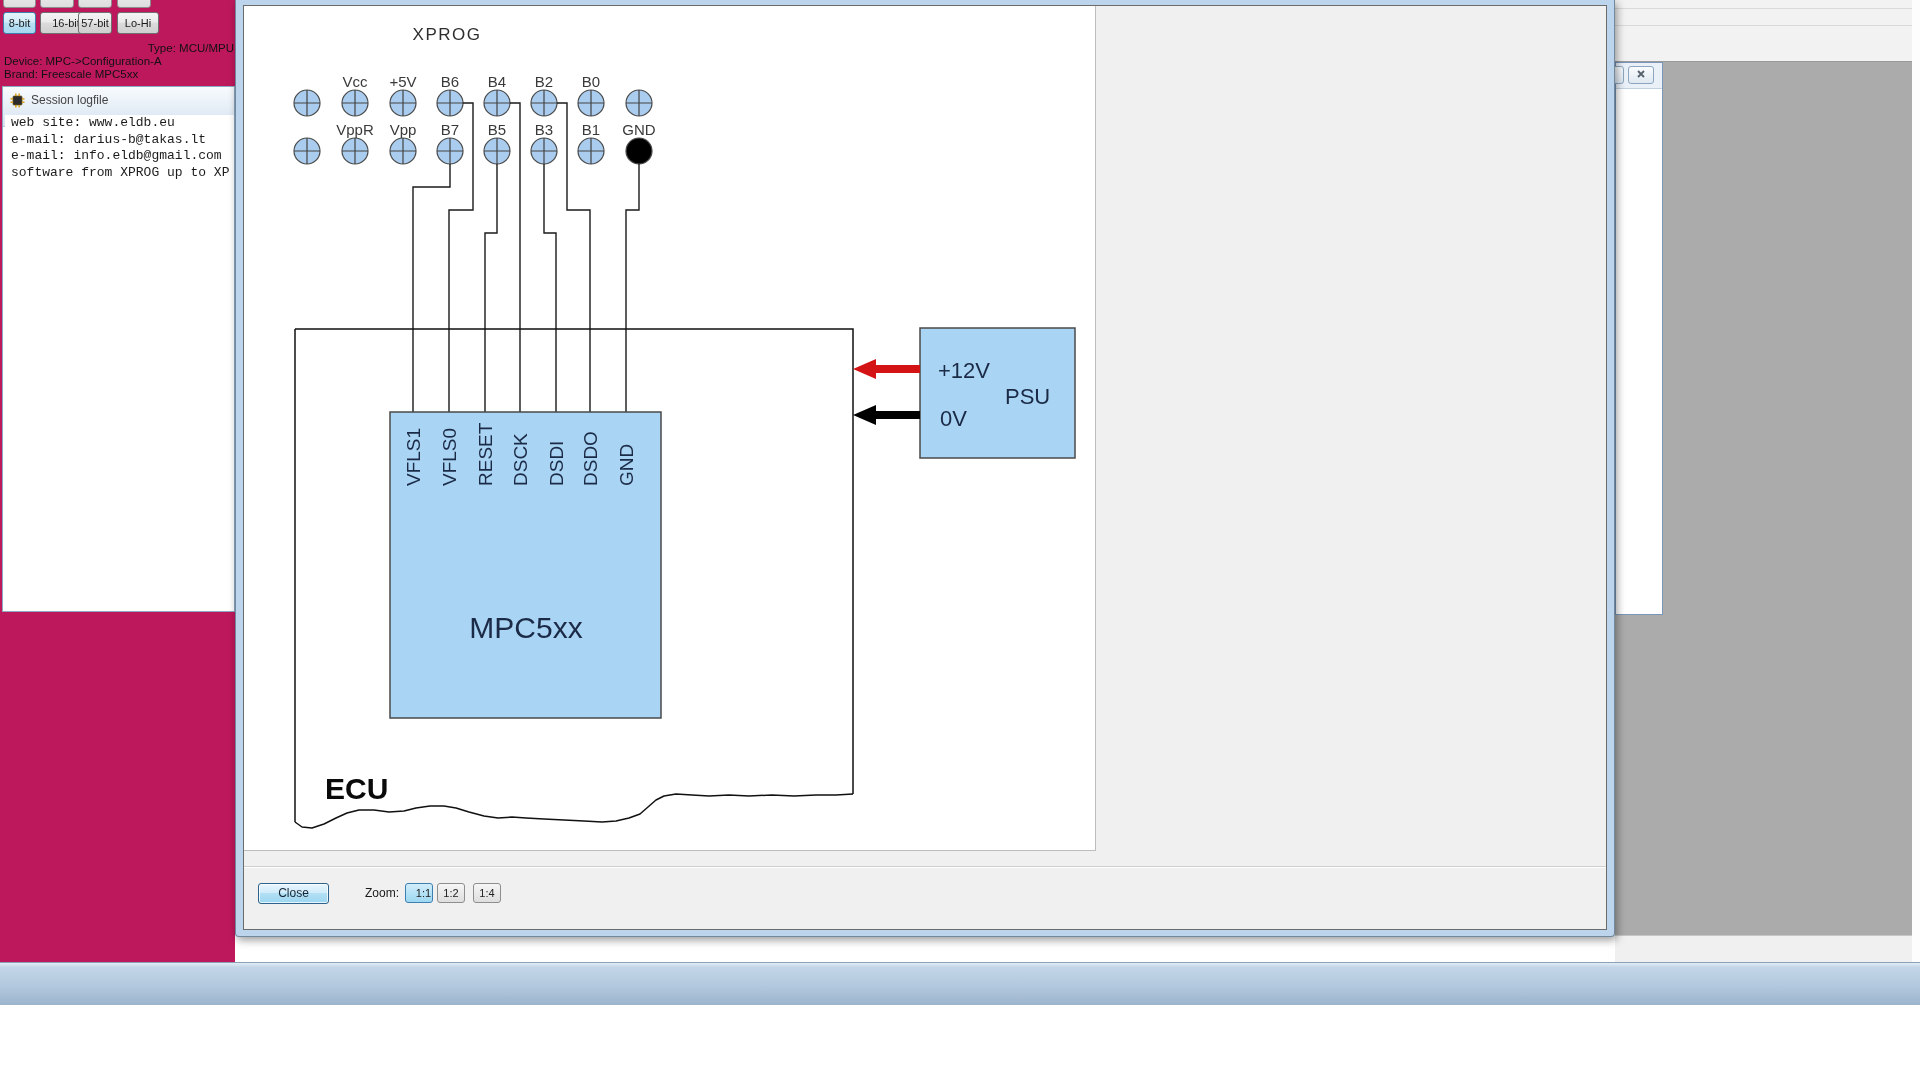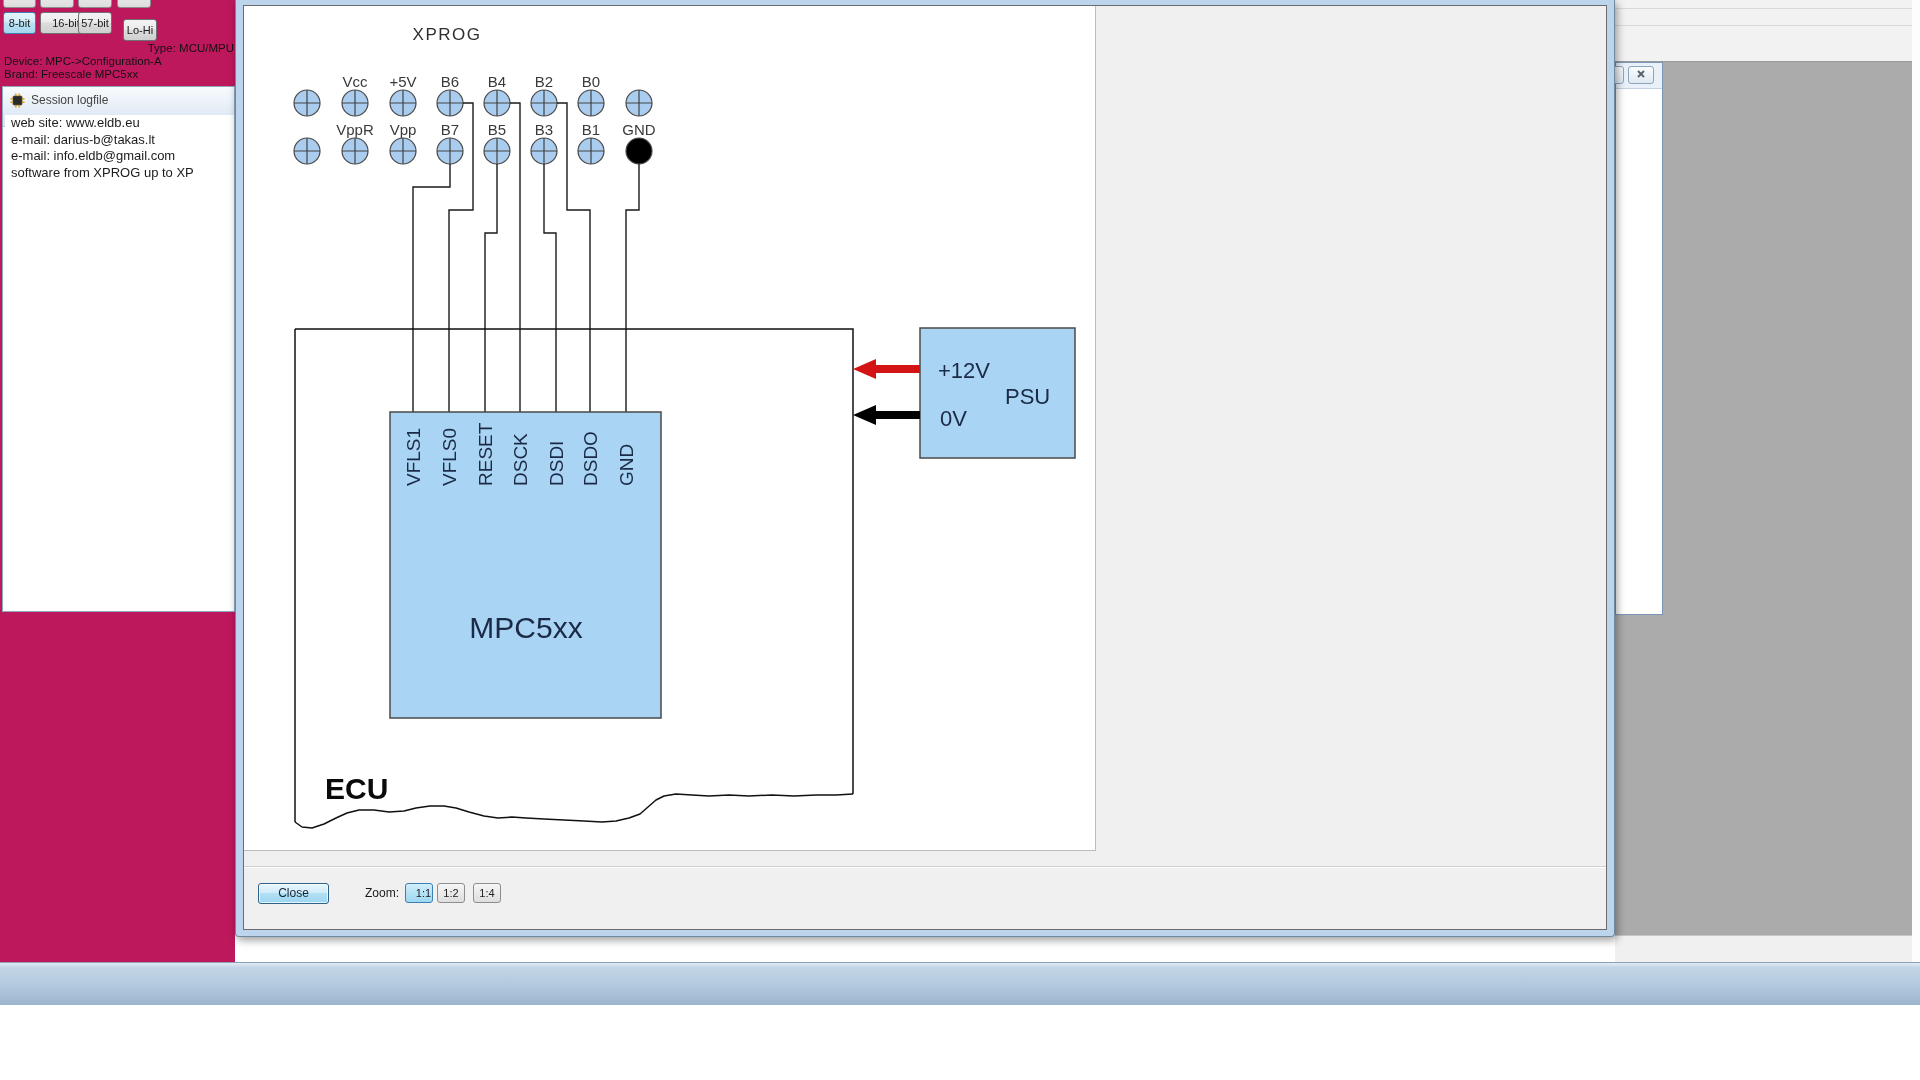--- a/index.html
+++ b/index.html
@@ -16,21 +16,21 @@
     font-size:11px; color:#1a1a1a; text-align:center; line-height:20px; cursor:default; }
   .tb-btn.sel { border-color:#3c7fb1; background:linear-gradient(#e6f5fc 0%,#d1ecf9 45%,#b9e0f3 50%,#a7d7ef 100%); }
   .info-line { left:4px; width:230px; font-size:11.5px; color:#111; }
 
   #session-win { left:2px; top:86px; width:233px; height:526px; border:1px solid #8fa8c2; background:#fff; }
   #session-title { left:0; top:0; width:100%; height:40px;
      background:linear-gradient(#f8fbfe,#e4edf6 60%,#d7e3f0); border-bottom:1px solid #b9c9da;
      font-size:12px; color:#444; line-height:26px; }
   #session-title span.txt { position:absolute; left:28px; top:0; }
   #session-body { left:2px; top:28px; width:229px; height:494px; background:#fff; overflow:hidden; }
-  .log-line { position:relative; display:block; white-space:pre; font-family:Liberation Sans, sans-serif;
+  .log-line { position:relative; display:block; white-space:pre; font-family:Liberation Mono, monospace;
      font-size:13px; line-height:16.5px; color:#1c1c1c; padding-left:6px; }
 
   
   #main-right { left:1615px; top:0; width:297px; height:962px; background:#ababab; }
   #right-toolbar { left:0; top:0; width:297px; height:62px; background:#f2f2f2; border-bottom:1px solid #9a9a9a; }
   .hline { left:0; width:297px; height:1px; background:#d9d9d9; }
   #right-status { left:0; top:935px; width:297px; height:27px; background:#f0f0f0; border-top:1px solid #c6c6c6; }
   #right-edge { left:1912px; top:0; width:8px; height:962px; background:#fdfdfd; }
 
   
@@ -70,21 +70,21 @@
 
   <div id="main-left" class="abs">
     <div class="abs partial-btn" style="left:3px;width:33px;"></div>
     <div class="abs partial-btn" style="left:40px;width:34px;"></div>
     <div class="abs partial-btn" style="left:78px;width:34px;"></div>
     <div class="abs partial-btn" style="left:117px;width:34px;"></div>
 
     <div class="abs tb-btn sel" style="left:3px;width:33px;">8-bit</div>
     <div class="abs tb-btn" style="left:40px;width:52px;">16-bit</div>
     <div class="abs tb-btn" style="left:78px;width:34px;">57-bit</div>
-    <div class="abs tb-btn" style="left:123px;width:34px;margin-top:7px;">Lo-Hi</div>
+    <div class="abs tb-btn" style="left:117px;width:42px;">Lo-Hi</div>
 
     <div class="abs info-line" style="top:42px;text-align:right;">Type: MCU/MPU</div>
     <div class="abs info-line" style="top:55px;">Device: MPC-&gt;Configuration-A</div>
     <div class="abs info-line" style="top:68px;">Brand: Freescale MPC5xx</div>
 
     <div id="session-win" class="abs">
       <div id="session-title" class="abs">
         <svg class="abs" style="left:7px;top:6px;" width="15" height="15" viewBox="0 0 15 15">
           <rect x="3" y="3" width="9" height="9" rx="1" fill="#2b2b2b" stroke="#6b5118" stroke-width="0.8"></rect>
           <rect x="0.5" y="5" width="2.5" height="1.6" fill="#d8a62a"></rect>

